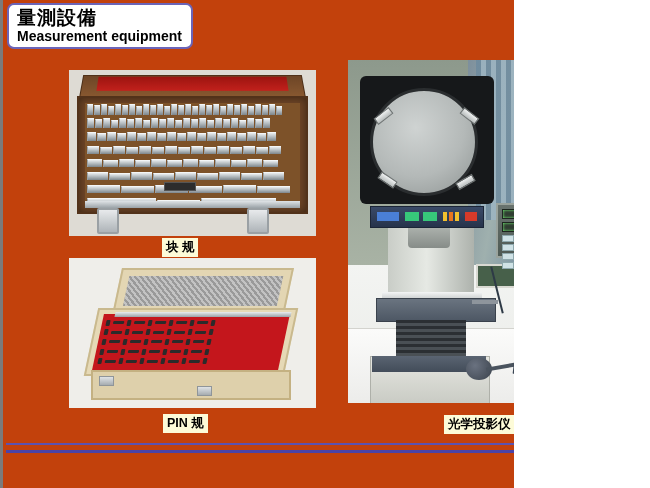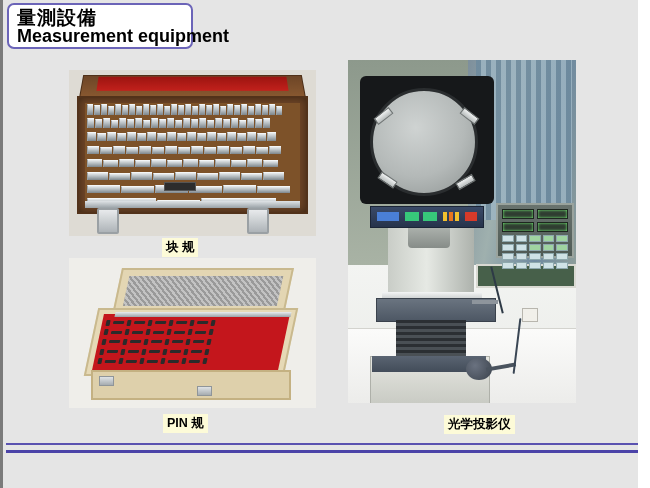--- a/index.html
+++ b/index.html
@@ -11,23 +11,23 @@
     width: 650px;
     height: 488px;
     position: relative;
     overflow: hidden;
     font-family: "Liberation Sans", sans-serif;
   }
 
   #slide {
     position: absolute;
     left: 0; top: 0;
-    width: 638px;
+    width: 514px;
     height: 488px;
-    background: #e5e5e5;
+    background: #c2410c;
     border-left: 3px solid #7b7b7b;
     box-sizing: border-box;
     overflow: hidden;
   }
 
   
   #title-box {
     position: absolute;
     left: 4px;
     top: 3px;
@@ -41,21 +41,21 @@
   }
   #title-cn {
     font-size: 19px;
     font-weight: bold;
     color: #000000;
     line-height: 21px;
     letter-spacing: 1px;
     white-space: nowrap;
   }
   #title-en {
-    font-size: 18px;
+    font-size: 14px;
     font-weight: bold;
     color: #000000;
     line-height: 16px;
     white-space: nowrap;
   }
 
   
   .photo {
     position: absolute;
     overflow: hidden;

